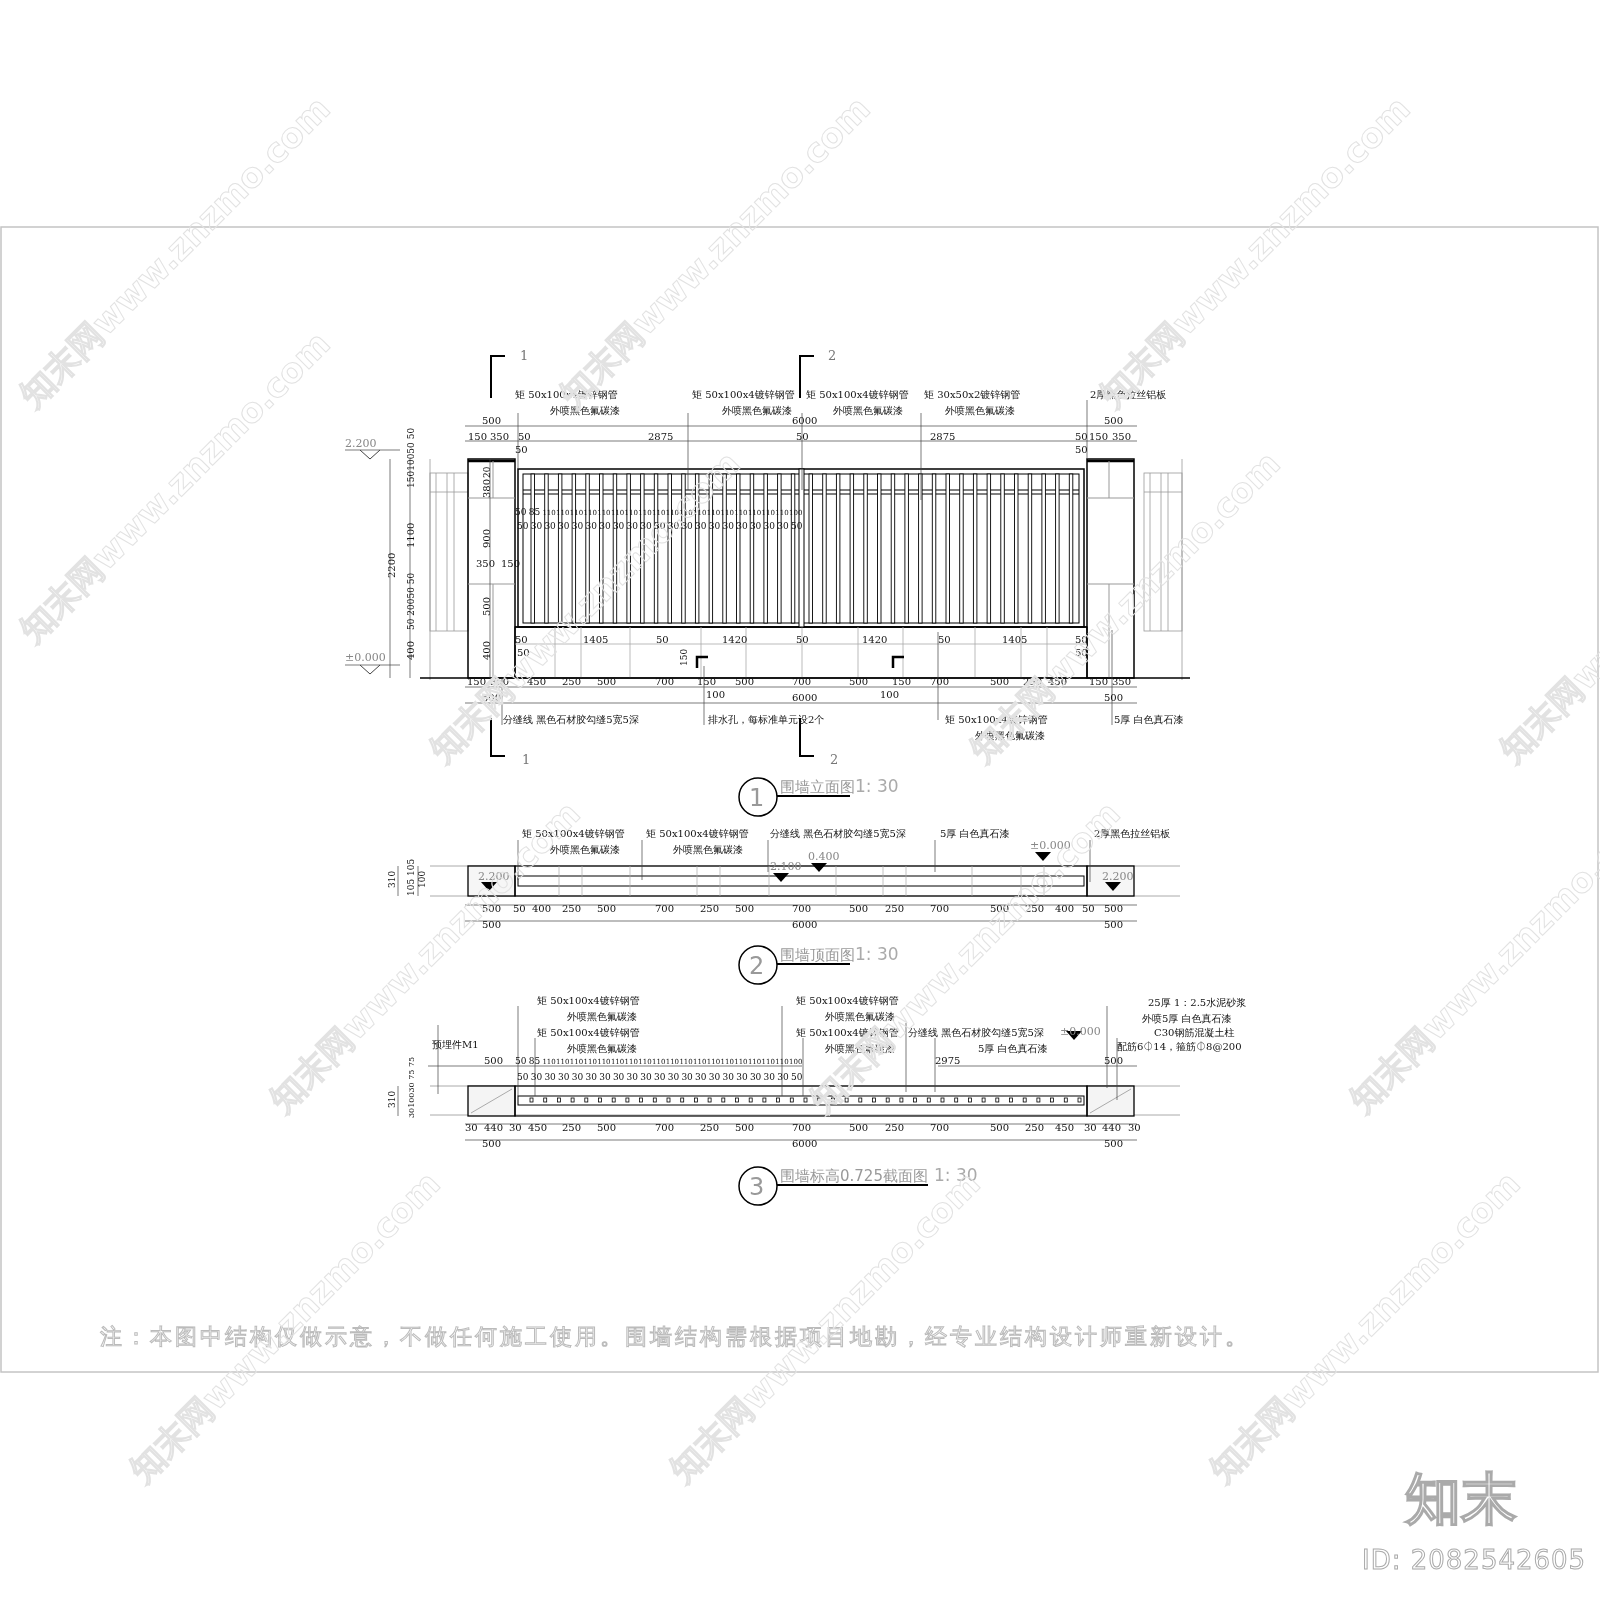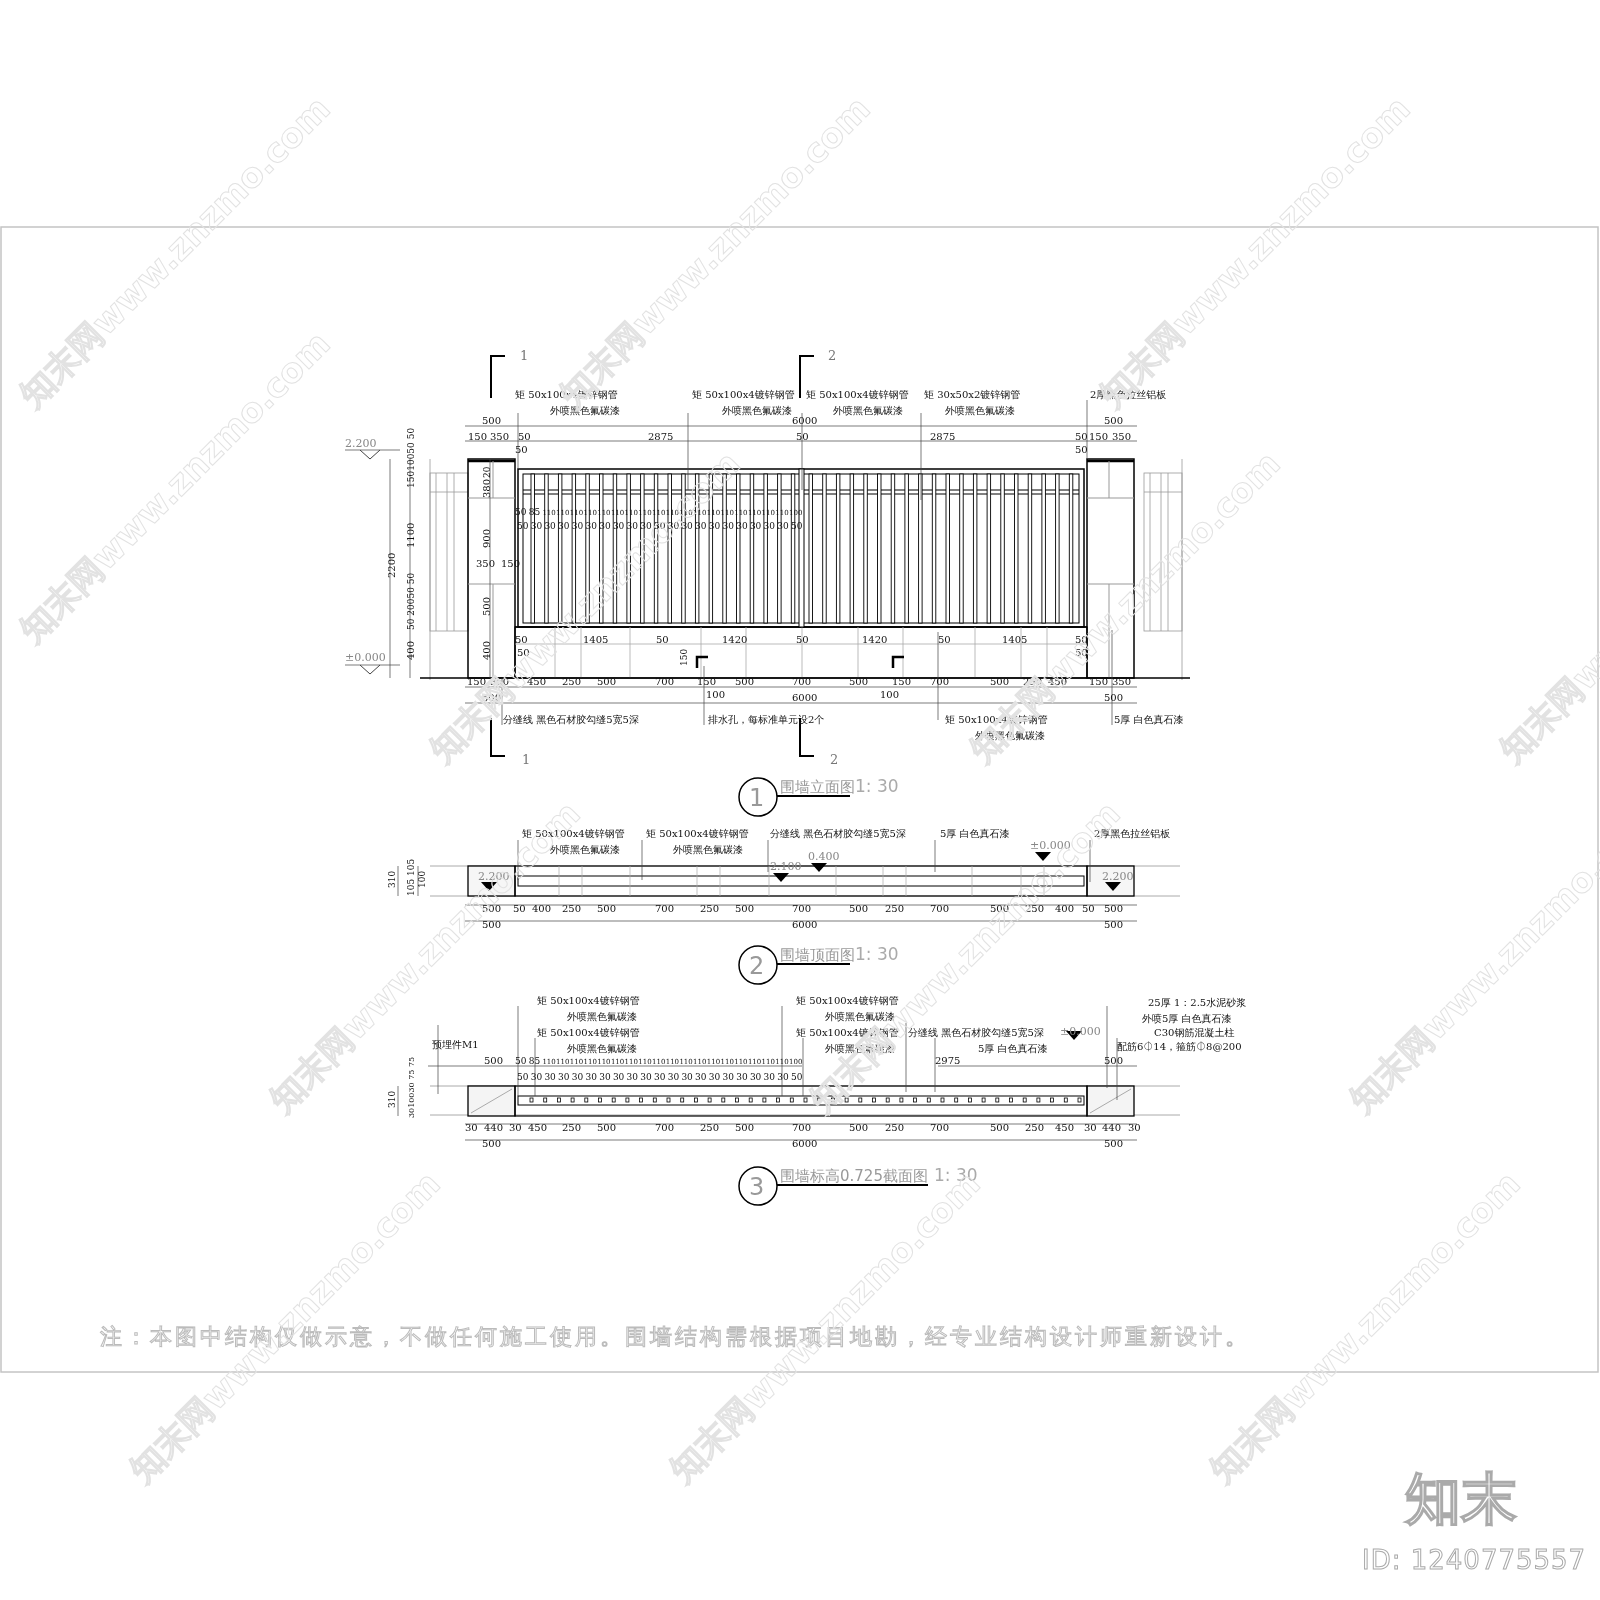--- a/index.html
+++ b/index.html
@@ -549,21 +549,21 @@
     <circle cx="758" cy="1186" r="19" fill="none" stroke="#000" stroke-width="1.5"></circle>
     <text x="749" y="1195" font-size="24" fill="#999" class="sans">3</text>
     <line x1="777" y1="1185" x2="928" y2="1185" stroke="#000" stroke-width="2"></line>
     <text x="780" y="1181" font-size="15" fill="#999" class="sans">围墙标高0.725截面图</text>
     <text x="934" y="1181" font-size="17" fill="#aaa" class="sans">1: 30</text>
   </g>
 </svg>
 
 <div class="note">注：本图中结构仅做示意，不做任何施工使用。围墙结构需根据项目地勘，经专业结构设计师重新设计。</div>
 <div class="brand">知末</div>
-<div class="brand-id">ID: 1240775557</div>
+<div class="brand-id">ID: 2082542605</div>
 
 <div class="wm" style="left:10px;top:385px;">知末网www.znzmo.com</div>
 <div class="wm" style="left:550px;top:385px;">知末网www.znzmo.com</div>
 <div class="wm" style="left:1090px;top:385px;">知末网www.znzmo.com</div>
 <div class="wm" style="left:10px;top:620px;">知末网www.znzmo.com</div>
 <div class="wm" style="left:420px;top:740px;">知末网www.znzmo.com</div>
 <div class="wm" style="left:960px;top:740px;">知末网www.znzmo.com</div>
 <div class="wm" style="left:1490px;top:740px;">知末网www.znzmo.com</div>
 <div class="wm" style="left:260px;top:1090px;">知末网www.znzmo.com</div>
 <div class="wm" style="left:800px;top:1090px;">知末网www.znzmo.com</div>

